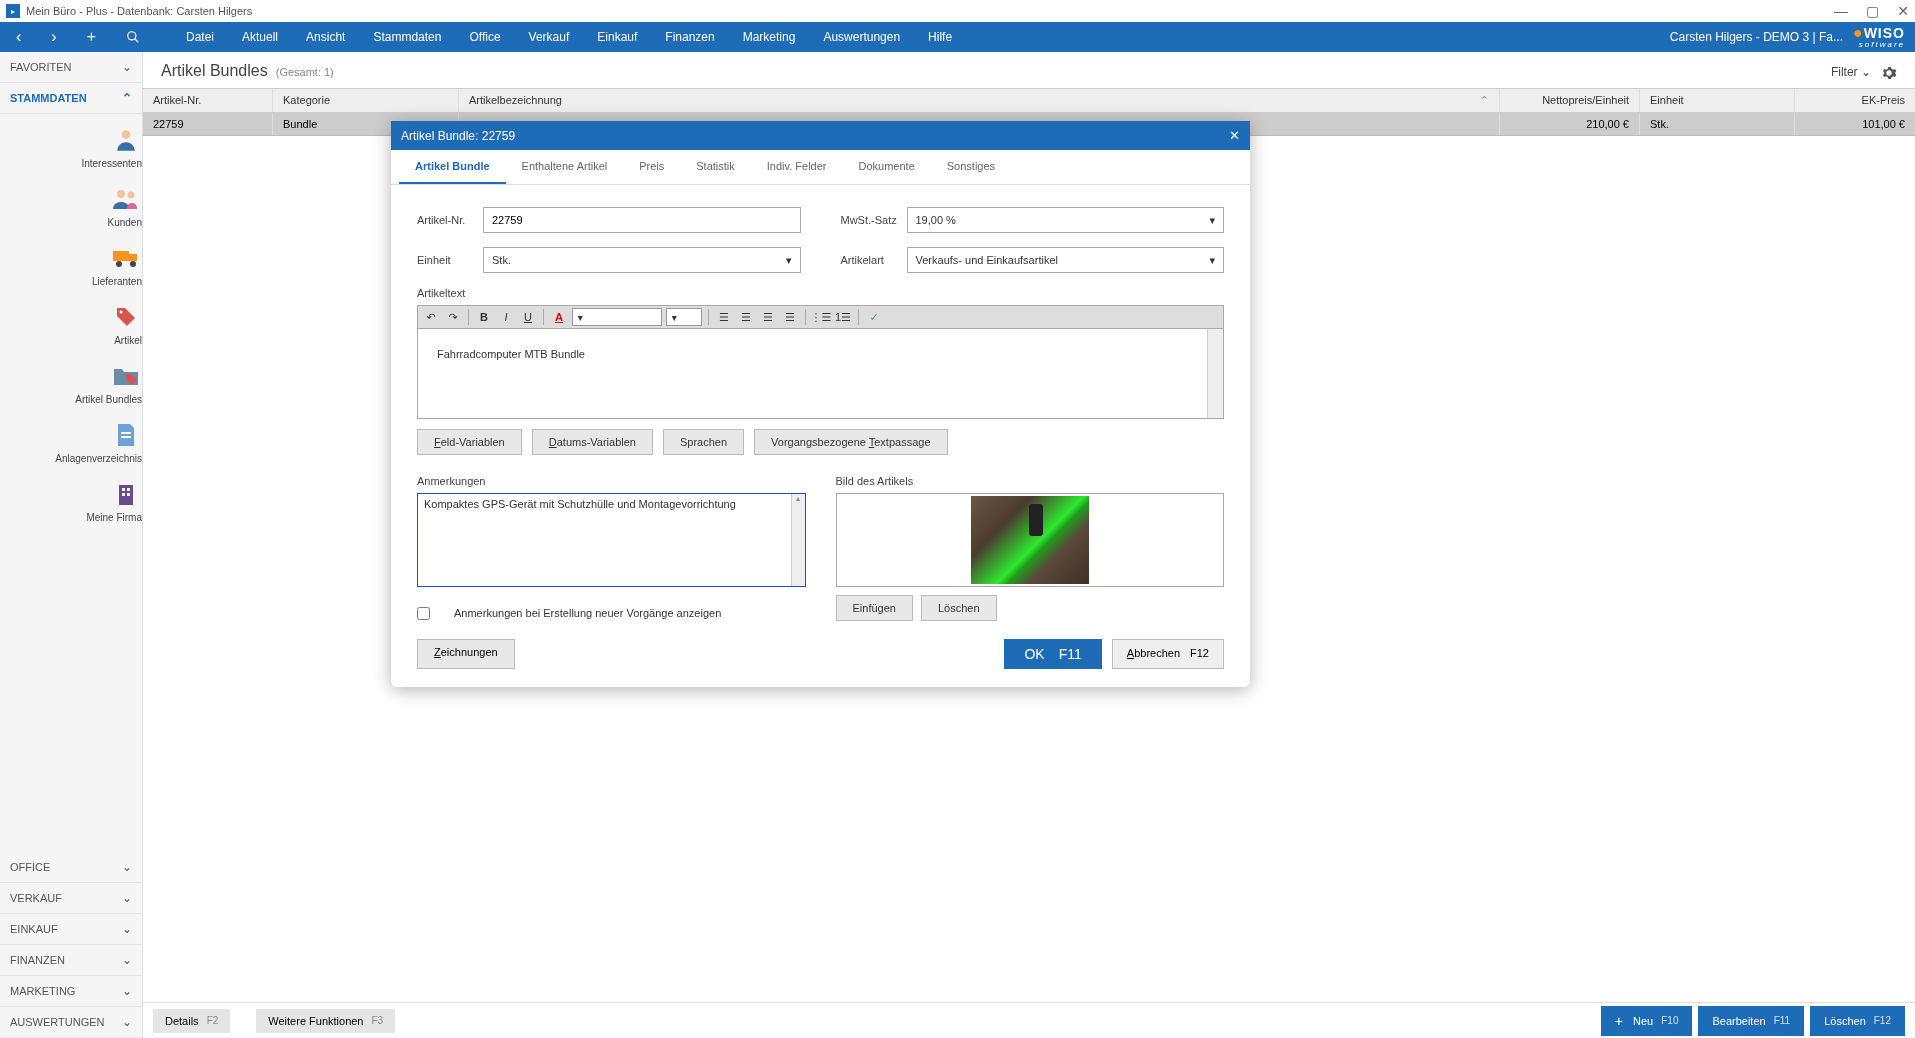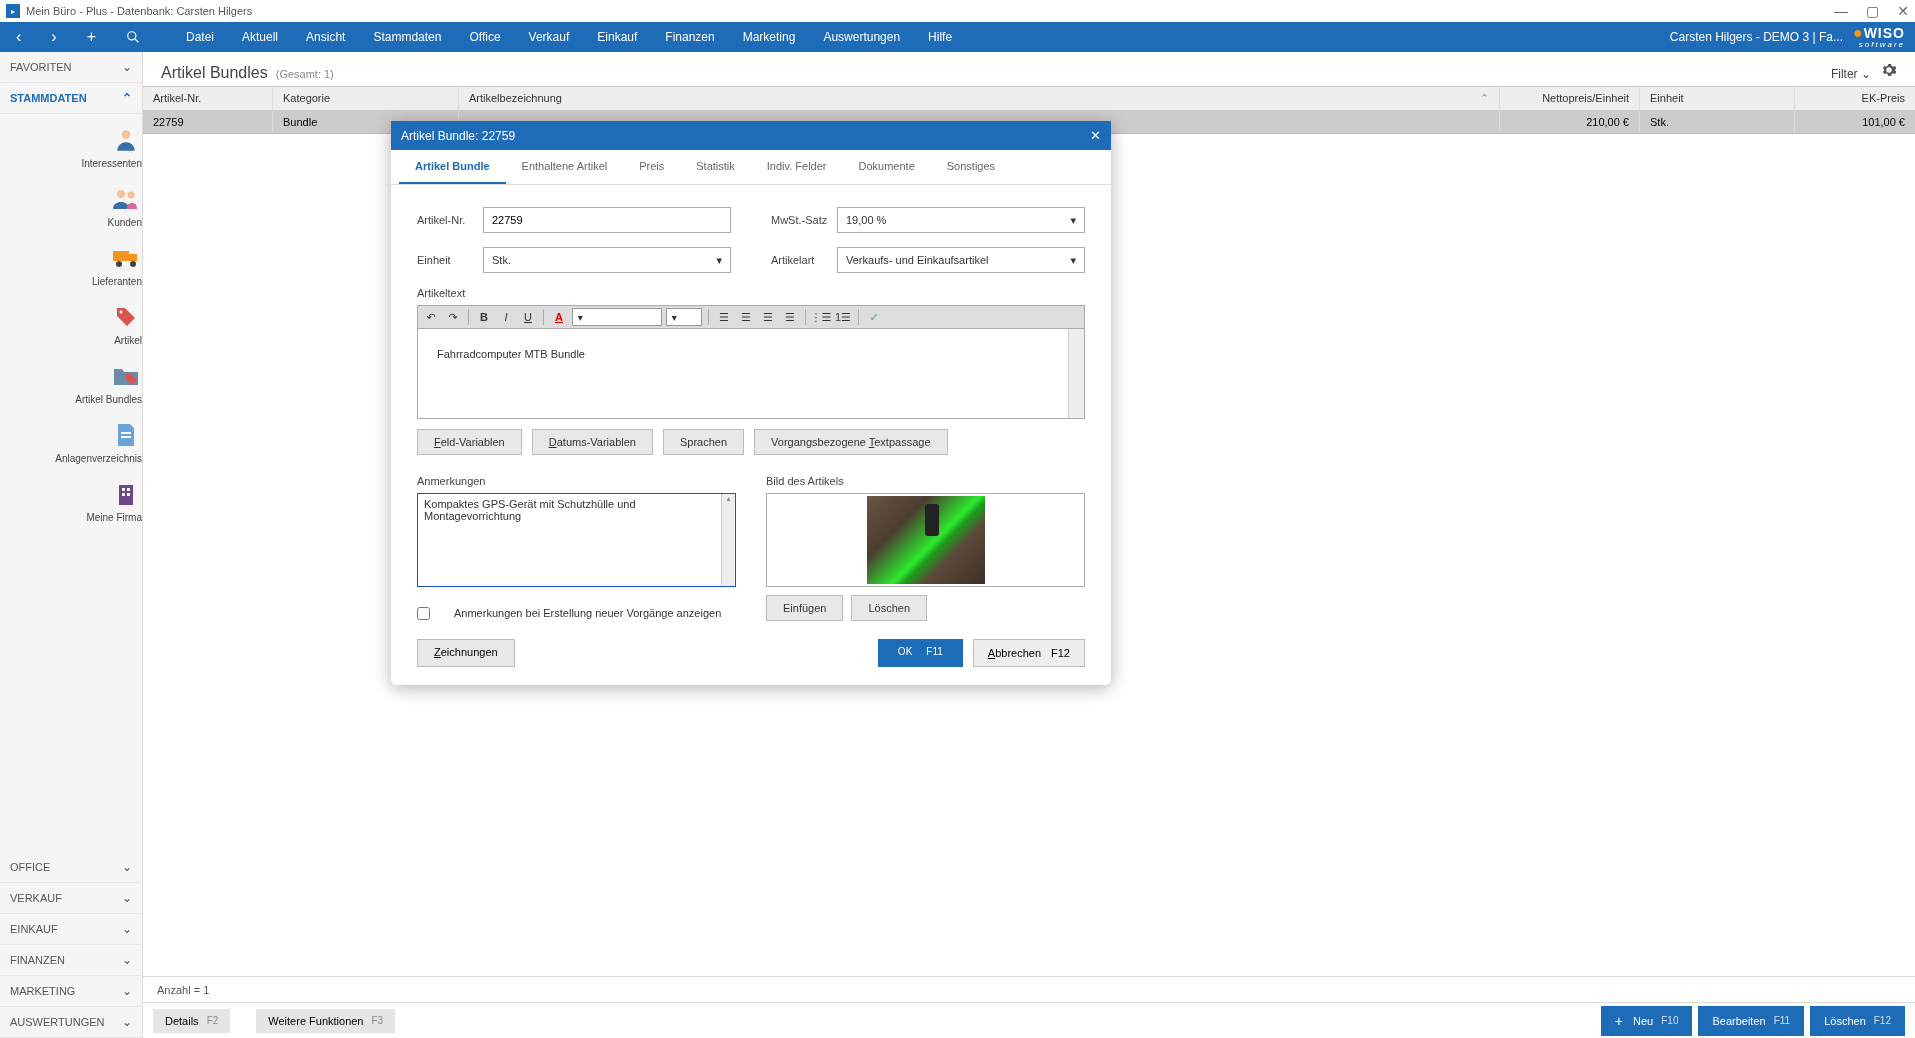--- a/index.html
+++ b/index.html
@@ -35,21 +35,21 @@
 .sidebar .nav-item { display: flex; flex-direction: column; align-items: flex-end; gap: 2px; cursor: pointer; width: 100%; }
 .sidebar .nav-item .icon { width: 32px; height: 32px; display: flex; align-items: center; justify-content: center; }
 .sidebar .nav-item .label { font-size: 10px; color: #444; }
 .sidebar .bottom-sections { margin-top: auto; }
 
 
 .content { flex: 1; background: #fff; display: flex; flex-direction: column; position: relative; }
 .content-header { padding: 10px 18px 4px; display: flex; align-items: baseline; }
 .content-header .title { font-size: 16px; color: #444; }
 .content-header .count { font-size: 11px; color: #888; margin-left: 8px; }
-.content-header .filter { margin-left: auto; font-size: 12px; color: #444; display: flex; align-items: flex-end; gap: 10px; }
+.content-header .filter { margin-left: auto; font-size: 12px; color: #444; display: flex; align-items: flex-start; gap: 10px; }
 
 .table { border-top: 1px solid #ccc; }
 .table-header { display: flex; background: #eee; font-size: 11px; color: #333; border-bottom: 1px solid #ccc; }
 .table-header .cell, .table-row .cell { padding: 5px 10px; border-right: 1px solid #ddd; }
 .table-row { display: flex; font-size: 11px; background: #ccc; border-bottom: 1px solid #bbb; }
 .col-artnr { width: 130px; }
 .col-kat { width: 186px; }
 .col-bez { flex: 1; position: relative; }
 .col-preis { width: 140px; text-align: right; }
 .col-einh { width: 155px; }
@@ -59,21 +59,21 @@
 .status-bar { height: 26px; border-top: 1px solid #ddd; display: flex; align-items: center; padding: 0 14px; font-size: 11px; color: #555; }
 .action-bar { height: 36px; border-top: 1px solid #ddd; display: flex; align-items: center; padding: 16px 10px; gap: 26px; }
 .action-bar .btn-flat { background: #e5e5e5; padding: 6px 12px; font-size: 11px; cursor: pointer; display: flex; align-items: center; gap: 8px; }
 .action-bar .btn-flat .key { color: #888; font-size: 10px; }
 .action-bar .right { margin-left: auto; display: flex; gap: 6px; }
 .action-bar .btn-primary { background: #1e6bb8; color: #fff; padding: 7px 14px; font-size: 11px; display: flex; align-items: center; gap: 8px; cursor: pointer; }
 .action-bar .btn-primary .key { opacity: .8; font-size: 10px; }
 .action-bar .btn-primary.plus::before { content: "+"; font-size: 14px; margin-right: 2px; }
 
 
-.modal { position: absolute; left: 391px; top: 121px; width: 720px; background: #fff; box-shadow: 0 3px 18px rgba(0,0,0,.3); z-index: 10; border-radius: 6px; }
+.modal { position: absolute; left: 391px; top: 121px; width: 859px; background: #fff; box-shadow: 0 3px 18px rgba(0,0,0,.3); z-index: 10; border-radius: 6px; }
 .modal-title { background: #1e6bb8; color: #fff; font-size: 12px; padding: 7px 10px; display: flex; align-items: center; }
 .modal-title .close { margin-left: auto; cursor: pointer; font-size: 13px; }
 .modal-tabs { display: flex; border-bottom: 1px solid #ddd; padding: 0 8px; }
 .modal-tabs .tab { padding: 10px 16px; font-size: 11px; color: #666; cursor: pointer; }
 .modal-tabs .tab.active { color: #1e6bb8; border-bottom: 2px solid #1e6bb8; font-weight: 600; }
 .modal-body { padding: 22px 26px 18px; font-size: 11px; color: #333; }
 .form-row { display: flex; gap: 40px; margin-bottom: 14px; }
 .form-field { display: flex; align-items: center; flex: 1; }
 .form-field .label { width: 66px; color: #444; }
 .form-field input.text, .form-field .select { flex: 1; height: 26px; border: 1px solid #aaa; padding: 0 8px; font-size: 11px; background: #fff; }
@@ -94,21 +94,21 @@
 .two-col .col { flex: 1; }
 .notes-box { border: 1px solid #1d4ed8; height: 94px; padding: 4px 6px; font-size: 11px; position: relative; background: #fff; }
 .img-box { border: 1px solid #aaa; height: 94px; display: flex; align-items: center; justify-content: center; background: #fff; }
 .bike-img { width: 118px; height: 88px; background: linear-gradient(135deg, #6b5844 0%, #4a3c2f 30%, #2ee82e 55%, #1a9e1a 60%, #5c4a3a 70%, #3d3026 100%); position: relative; }
 .bike-img::before { content: ""; position: absolute; left: 58px; top: 8px; width: 14px; height: 32px; background: #222; border-radius: 3px; }
 
 .checkbox-row { display: flex; align-items: flex-start; gap: 24px; margin-top: 20px; font-size: 11px; }
 .img-btns { display: flex; gap: 8px; margin-top: 8px; }
 
 .modal-footer { display: flex; padding: 0 26px 18px; gap: 10px; }
-.modal-footer .btn-ok { background: #1e6bb8; color: #fff; border: none; padding: 7px 20px; font-size: 10px; display: flex; gap: 14px; cursor: pointer; margin-left: auto; }
+.modal-footer .btn-ok { background: #1e6bb8; color: #fff; border: none; padding: 7px 20px; font-size: 14px; display: flex; gap: 14px; cursor: pointer; margin-left: auto; }
 .modal-footer .btn-cancel { background: #eee; border: 1px solid #bbb; padding: 7px 14px; font-size: 11px; display: flex; gap: 10px; cursor: pointer; }
 
 
 .svg-icon { display: block; }
 </style>
 </head>
 <body>
 
 <div class="titlebar">
   <span class="app-icon">▸</span>
@@ -289,23 +289,20 @@
       <div class="table-row">
         <div class="cell col-artnr">22759</div>
         <div class="cell col-kat">Bundle</div>
         <div class="cell col-bez"></div>
         <div class="cell col-preis">210,00 €</div>
         <div class="cell col-einh">Stk.</div>
         <div class="cell col-ek">101,00 €</div>
       </div>
     </div>
     <div style="flex:1"></div>
-    <div class="status-bar">
-      <span>Anzahl = 1</span>
-    </div>
     <div class="action-bar">
       <div class="btn-flat">
           <span>Details</span>
           <span class="key">F2</span>
         </div>
       <div class="btn-flat">
           <span>Weitere Funktionen</span>
           <span class="key">F3</span>
         </div>
       <div class="right">

